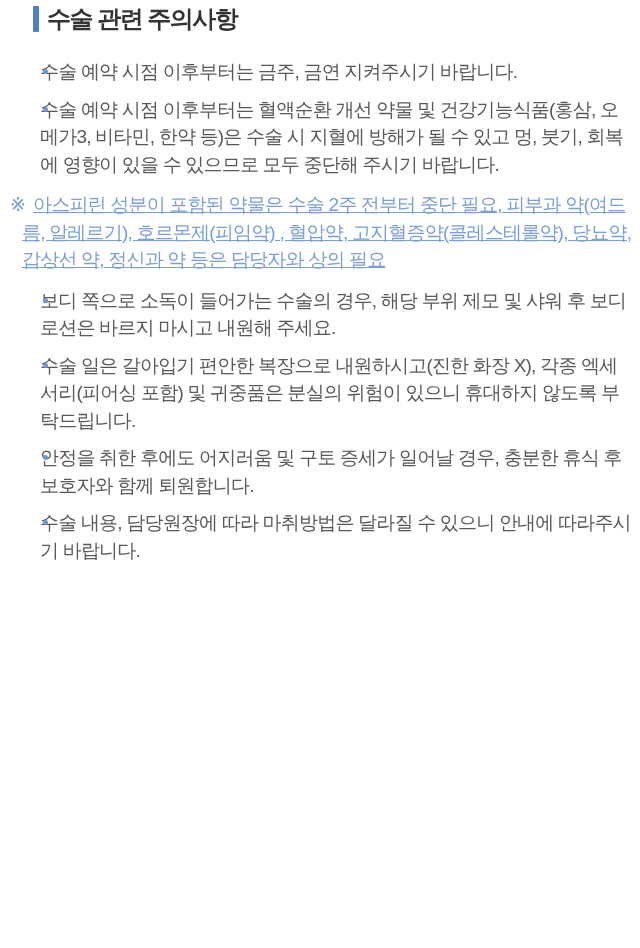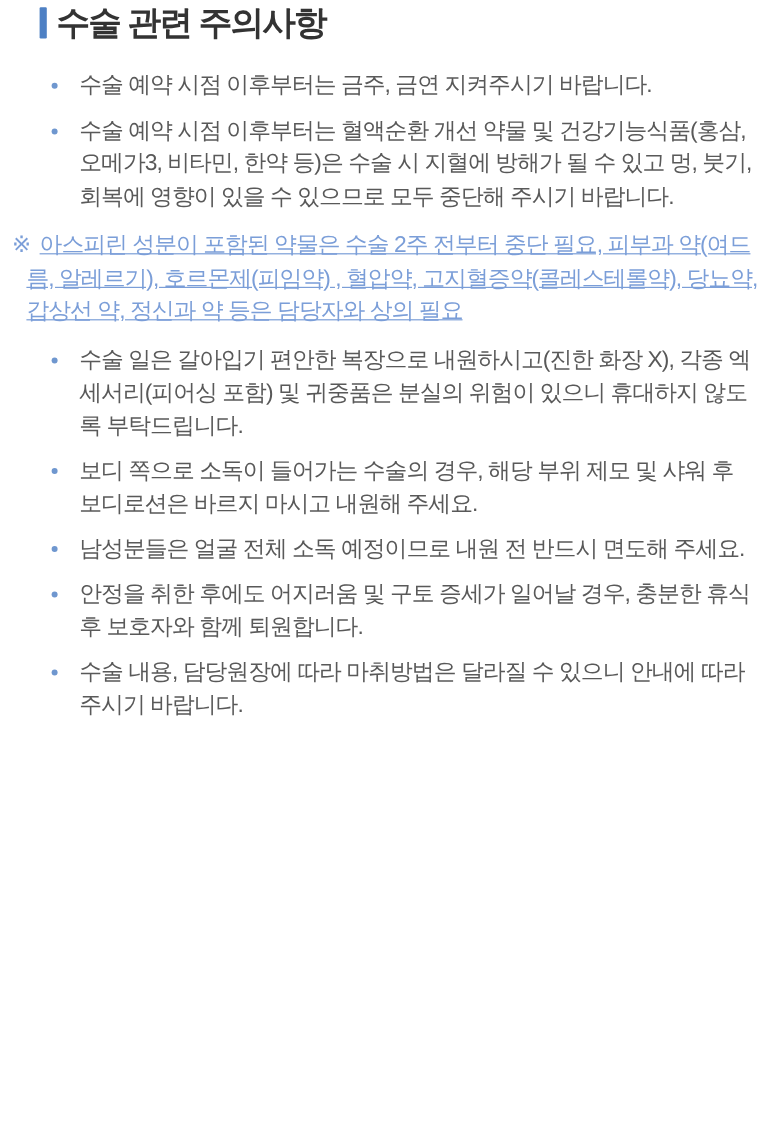--- a/index.html
+++ b/index.html
@@ -36,37 +36,37 @@
   }
   .accent-bar {
     width: 6px;
     height: 26px;
     border-radius: 1px;
     background: var(--accent-bar);
     flex: 0 0 auto;
   }
   .title {
     margin: 0;
-    font-size: 28px;
+    font-size: 24px;
     font-weight: bold;
     color: var(--title-text);
     letter-spacing: -1.5px;
     white-space: nowrap;
   }
   .content {
     margin-top: 25px;
     padding-right: 8px;
   }
   .item {
     position: relative;
     margin: 0 0 10px 0;
   }
   .item.bullet,
   .item.plain {
-    padding-left: 66px;
+    padding-left: 40px;
   }
   .dot {
     position: absolute;
     left: 43px;
     top: 11px;
     width: 5px;
     height: 5px;
     border-radius: 50%;
     background: var(--bullet-dot);
   }
@@ -122,32 +122,28 @@
 
     <div class="item note">
       <span class="note-marker">※</span>
       <p class="txt">아스피린 성분이 포함된 약물은 수술 2주 전부터 중단 필요, 피부과 약(여드름, 알레르기), 호르몬제(피임약) , 혈압약, 고지혈증약(콜레스테롤약), 당뇨약, 갑상선 약, 정신과 약 등은 담당자와 상의 필요</p>
     </div>
 
 
 
     <div class="item bullet">
       <span class="dot"></span>
-      <p class="txt">수술 일은 갈아입기 편안한 복장으로 내원하시고(진한 화장 X), 각종 엑세서리(피어싱 포함) 및 귀중품은 분실의 위험이 있으니 휴대하지 않도록 부탁드립니다.</p>
-    </div>
-
-    <div class="item bullet">
-      <span class="dot"></span>
       <p class="txt">보디 쪽으로 소독이 들어가는 수술의 경우, 해당 부위 제모 및 샤워 후 보디로션은 바르지 마시고 내원해 주세요.</p>
     </div>
 
     <div class="item bullet">
       <span class="dot"></span>
-      <p class="txt">남성분들은 얼굴 전체 소독 예정이므로 내원 전 반드시 면도해 주세요.</p>
+      <p class="txt">수술 일은 갈아입기 편안한 복장으로 내원하시고(진한 화장 X), 각종 엑세서리(피어싱 포함) 및 귀중품은 분실의 위험이 있으니 휴대하지 않도록 부탁드립니다.</p>
     </div>
+
 
 
 
     <div class="item bullet">
       <span class="dot"></span>
       <p class="txt">안정을 취한 후에도 어지러움 및 구토 증세가 일어날 경우, 충분한 휴식 후 보호자와 함께 퇴원합니다.</p>
     </div>
 
     <div class="item bullet">
       <span class="dot"></span>

